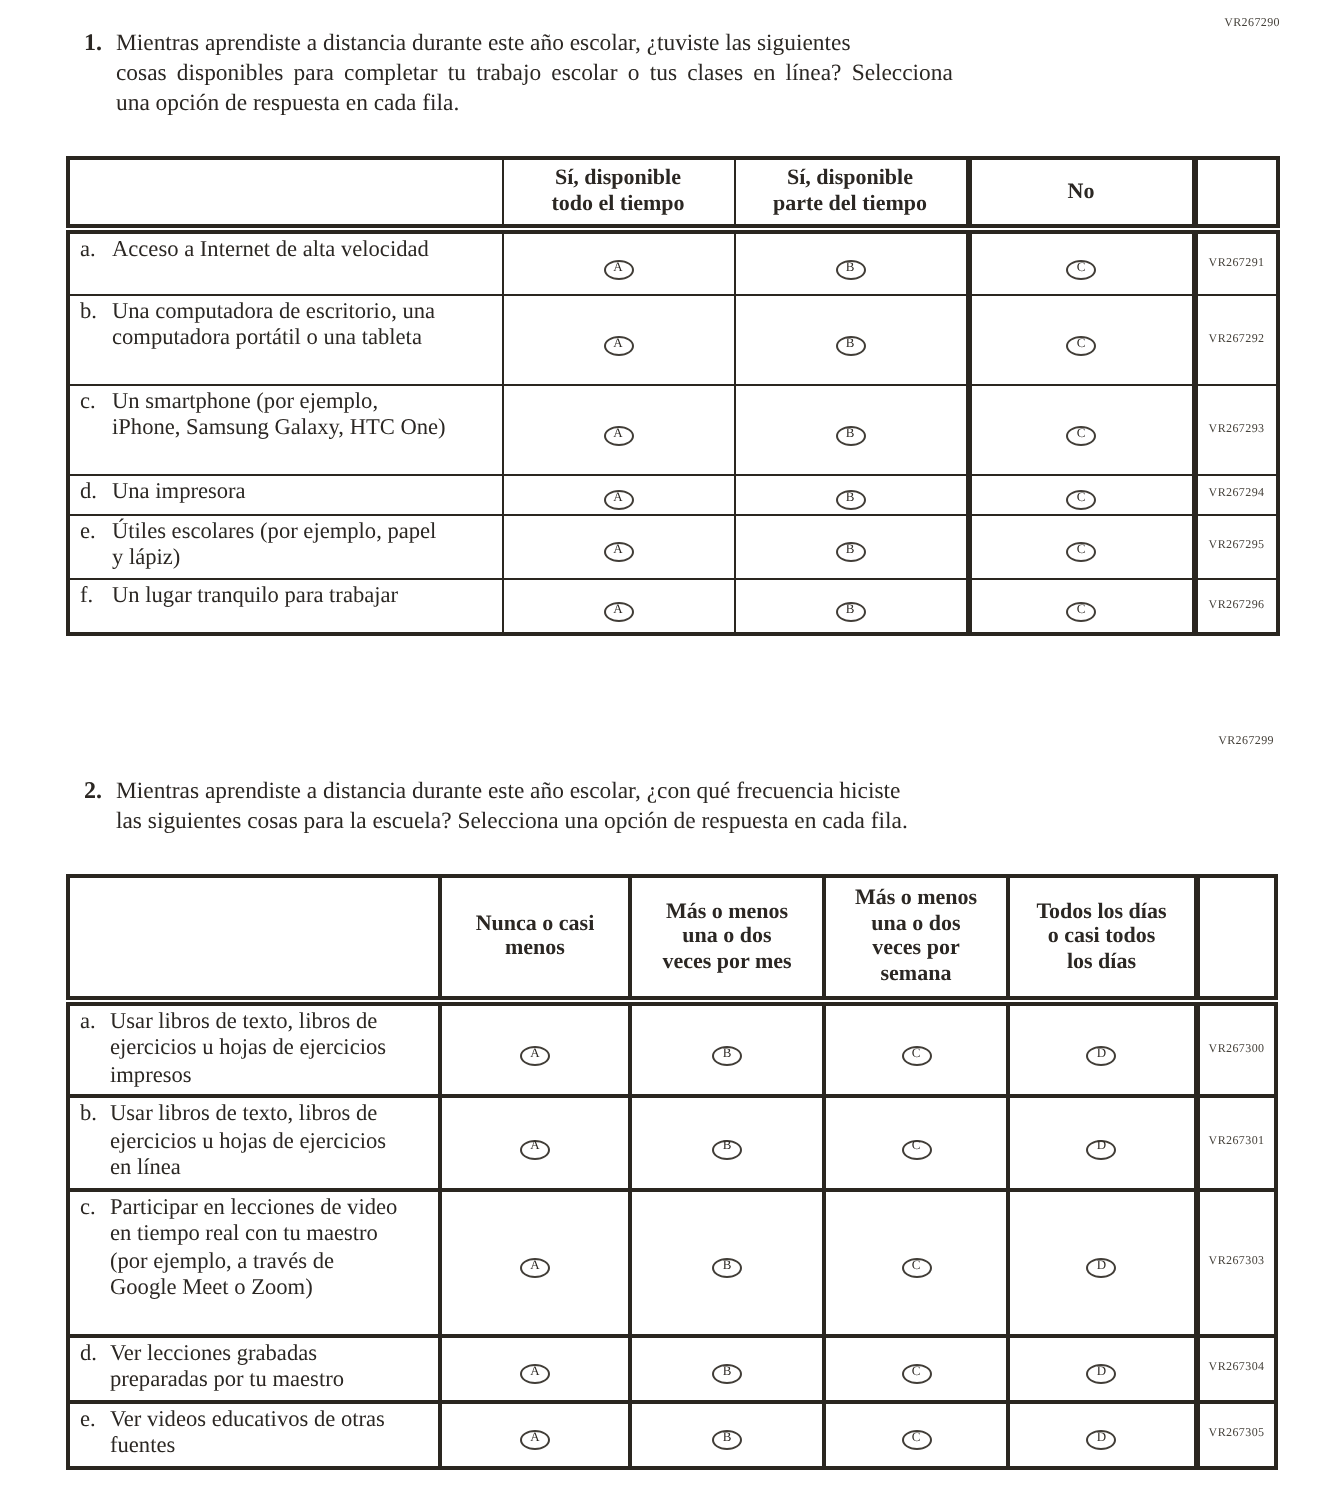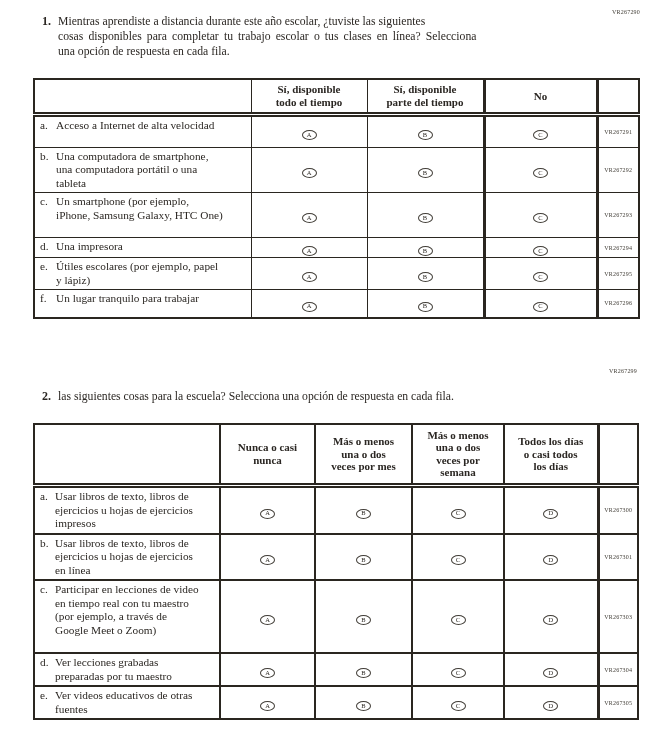--- a/index.html
+++ b/index.html
@@ -133,21 +133,21 @@
             </span></td>
         <td class="bub"><span class="bubble">
               <i>B</i>
             </span></td>
         <td class="bub bl3"><span class="bubble">
               <i>C</i>
             </span></td>
         <td class="vrc vr bl3">VR267291</td>
       </tr>
       <tr style="height:45px">
-        <td class="lbl"><span class="letter">b.</span><span class="ltext">Una computadora de smartphone, una computadora portátil o una tableta</span></td>
+        <td class="lbl"><span class="letter">b.</span><span class="ltext">Una computadora de escritorio, una computadora portátil o una tableta</span></td>
         <td class="bub"><span class="bubble">
               <i>A</i>
             </span></td>
         <td class="bub"><span class="bubble">
               <i>B</i>
             </span></td>
         <td class="bub bl3"><span class="bubble">
               <i>C</i>
             </span></td>
         <td class="vrc vr bl3">VR267292</td>
@@ -205,39 +205,40 @@
         <td class="vrc vr bl3">VR267296</td>
       </tr>
     </tbody>
   </table>
 
   <div class="vr q-code q2">VR267299</div>
 
   <div class="qwrap q2">
     <div class="qnum">2.</div>
     <div class="qtext">
+      <div class="qline">Mientras aprendiste a distancia durante este año escolar, ¿con qué frecuencia hiciste</div>
       <div class="qline"><span>las siguientes cosas para la escuela? Selecciona </span><b>una</b><span> opción de respuesta en cada fila.</span></div>
     </div>
   </div>
 
   <table class="qtable t2">
     <colgroup>
       <col style="width:186px">
         <col style="width:95px">
         <col style="width:97px">
         <col style="width:92px">
         <col style="width:94px">
         <col style="width:40px">
     </colgroup>
     <thead>
       <tr style="height:62px">
         <th></th>
         <th>
           <div>Nunca o casi</div>
-            <div>nunca</div>
+            <div>menos</div>
         </th>
         <th>
           <div>Más o menos</div>
             <div>una o dos</div>
             <div>veces por mes</div>
         </th>
         <th>
           <div>Más o menos</div>
             <div>una o dos</div>
             <div>veces por</div>

